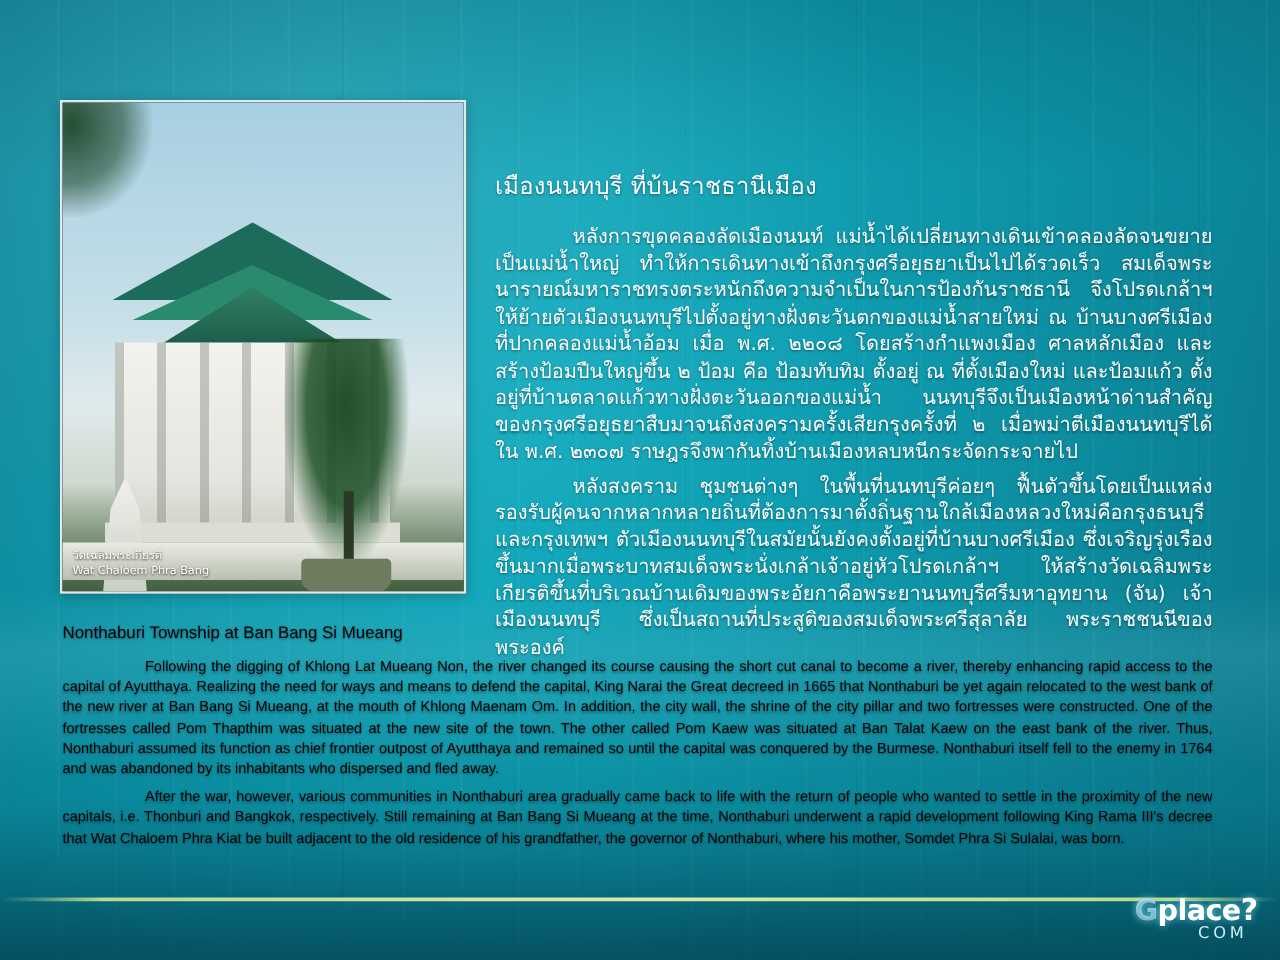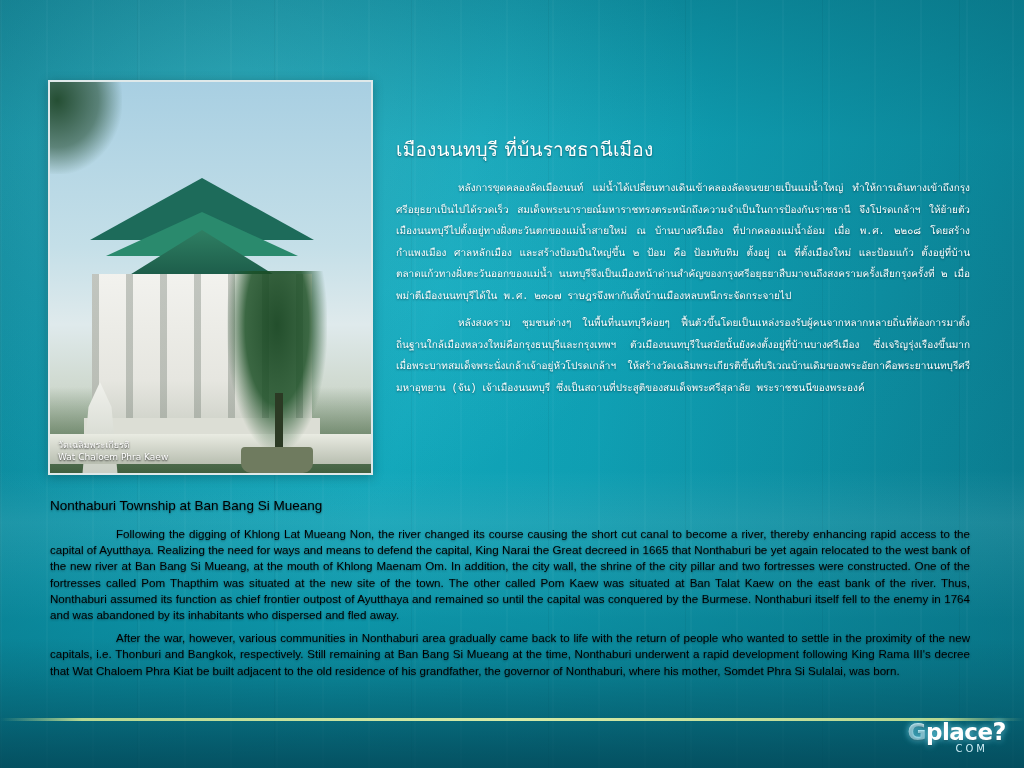--- a/index.html
+++ b/index.html
@@ -203,26 +203,25 @@
     font-family: "DejaVu Sans", sans-serif;
     text-shadow: 0 1px 2px rgba(0,40,50,.55);
   }
   #thai-title {
     font-size: 19px;
     line-height: 26px;
     margin-bottom: 16px;
     letter-spacing: .2px;
   }
   .thai-para {
-    font-size: 10px;
+    font-size: 16px;
     line-height: 21.5px;
     text-align: justify;
     text-indent: 62px;
     margin: 0 16px 6px 0;
-    font-family: Liberation Mono, monospace;
   }
 
   
   #en-block {
     position: absolute;
     left: 50px; top: 497px;
     width: 936px;
     color: #000000;
     text-shadow: 0 1px 2px rgba(0,40,50,.55);
   }
@@ -273,24 +272,24 @@
     background-clip: text;
     color: transparent;
   }
   #logo .mark .q {
     color: #ffffff;
     font-size: 24px;
   }
   #logo .sub {
     display: block;
     color: #cfeef7;
-    font-size: 10px;
+    font-size: 13px;
     letter-spacing: 3px;
     margin-top: -3px;
-    margin-right: 18px;
+    margin-right: 8px;
   }
 </style>
 </head>
 <body>
 
 <div id="bg">
   <div id="bg-streaks"></div>
   <div id="bg-glow"></div>
   <div id="bg-horizon"></div>
   <div id="bg-bottom"></div>
@@ -308,21 +307,21 @@
       <div class="base"></div>
     </div>
     <div class="stupa"></div>
     <div class="wall-low"></div>
     <div class="tree"></div>
     <div class="trunk"></div>
     <div class="pot"></div>
   </div>
   <div id="photo-caption">
     <div class="th">วัดเฉลิมพระเกียรติ</div>
-    <div class="en">Wat Chaloem Phra Kaew</div>
+    <div class="en">Wat Chaloem Phra Bang</div>
   </div>
 </div>
 
 <div id="thai-block">
   <div id="thai-title">เมืองนนทบุรี ที่บ้นราชธานีเมือง</div>
   <p class="thai-para">หลังการขุดคลองลัดเมืองนนท์ แม่น้ำได้เปลี่ยนทางเดินเข้าคลองลัดจนขยายเป็นแม่น้ำใหญ่ ทำให้การเดินทางเข้าถึงกรุงศรีอยุธยาเป็นไปได้รวดเร็ว สมเด็จพระนารายณ์มหาราชทรงตระหนักถึงความจำเป็นในการป้องกันราชธานี จึงโปรดเกล้าฯ ให้ย้ายตัวเมืองนนทบุรีไปตั้งอยู่ทางฝั่งตะวันตกของแม่น้ำสายใหม่ ณ บ้านบางศรีเมือง ที่ปากคลองแม่น้ำอ้อม เมื่อ พ.ศ. ๒๒๐๘ โดยสร้างกำแพงเมือง ศาลหลักเมือง และสร้างป้อมปืนใหญ่ขึ้น ๒ ป้อม คือ ป้อมทับทิม ตั้งอยู่ ณ ที่ตั้งเมืองใหม่ และป้อมแก้ว ตั้งอยู่ที่บ้านตลาดแก้วทางฝั่งตะวันออกของแม่น้ำ นนทบุรีจึงเป็นเมืองหน้าด่านสำคัญของกรุงศรีอยุธยาสืบมาจนถึงสงครามครั้งเสียกรุงครั้งที่ ๒ เมื่อพม่าตีเมืองนนทบุรีได้ใน พ.ศ. ๒๓๐๗ ราษฎรจึงพากันทิ้งบ้านเมืองหลบหนีกระจัดกระจายไป</p>
   <p class="thai-para">หลังสงคราม ชุมชนต่างๆ ในพื้นที่นนทบุรีค่อยๆ ฟื้นตัวขึ้นโดยเป็นแหล่งรองรับผู้คนจากหลากหลายถิ่นที่ต้องการมาตั้งถิ่นฐานใกล้เมืองหลวงใหม่คือกรุงธนบุรีและกรุงเทพฯ ตัวเมืองนนทบุรีในสมัยนั้นยังคงตั้งอยู่ที่บ้านบางศรีเมือง ซึ่งเจริญรุ่งเรืองขึ้นมากเมื่อพระบาทสมเด็จพระนั่งเกล้าเจ้าอยู่หัวโปรดเกล้าฯ ให้สร้างวัดเฉลิมพระเกียรติขึ้นที่บริเวณบ้านเดิมของพระอัยกาคือพระยานนทบุรีศรีมหาอุทยาน (จัน) เจ้าเมืองนนทบุรี ซึ่งเป็นสถานที่ประสูติของสมเด็จพระศรีสุลาลัย พระราชชนนีของพระองค์</p>
 </div>
 
 <div id="en-block">

